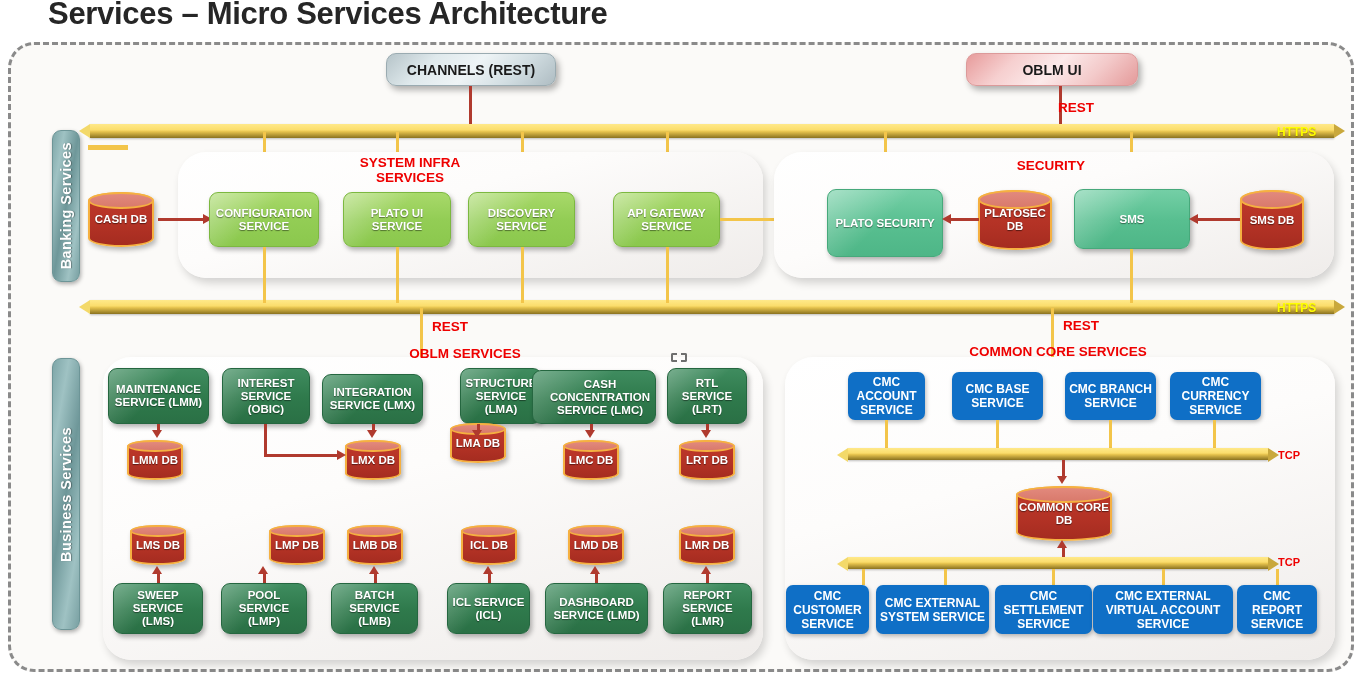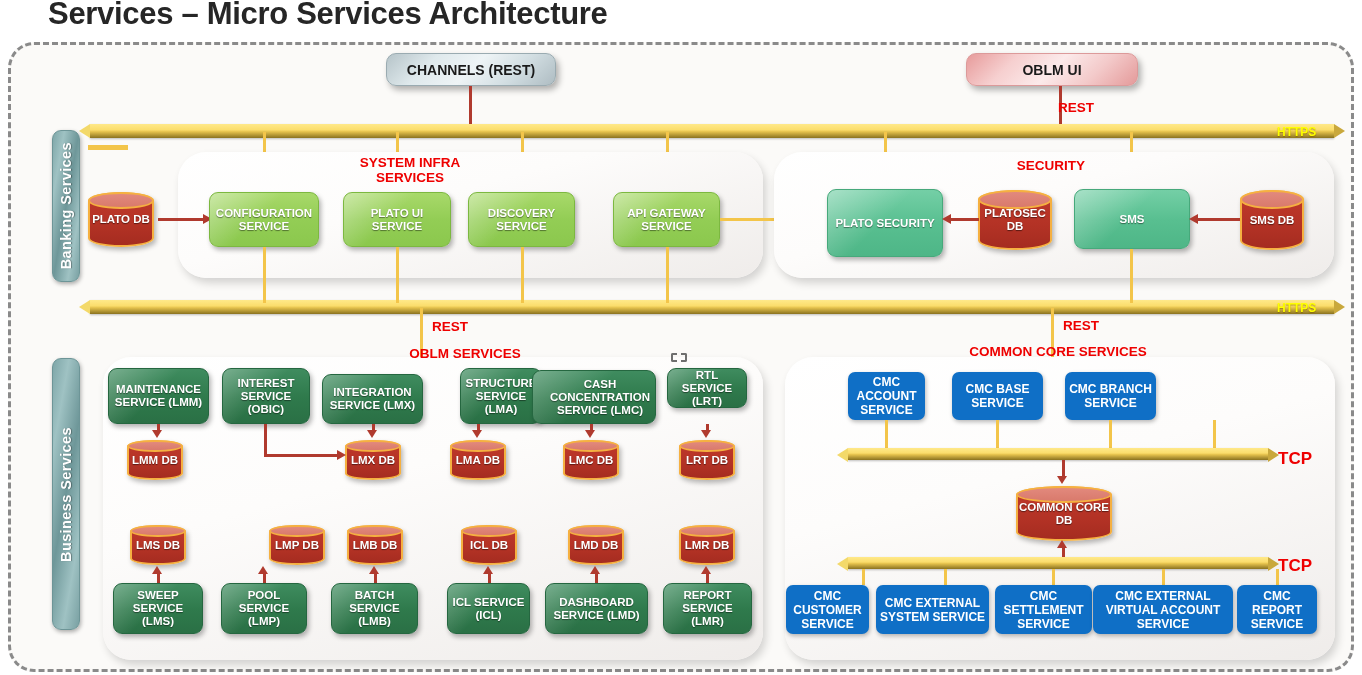--- a/index.html
+++ b/index.html
@@ -60,21 +60,21 @@
     border-left:11px solid #c9a83c;
   }
   .bus.tcp::before { border-right-color:#f3d96a; }
 
   .bus-label-https {
     position:absolute; color:#ffff00; font-weight:bold; font-size:12px;
     line-height:13px; width:34px; text-align:center;
     text-shadow:0 1px 1px rgba(120,90,0,.6);
   }
   .bus-label-tcp {
-    position:absolute; color:#ee0000; font-weight:bold; font-size:17px;
+    position:absolute; color:#ee0000; font-weight:bold; font-size:11px;
   }
 
   
   .panel {
     position:absolute;
     background: linear-gradient(165deg,#ffffff 0%, #fdfcfb 40%, #efecea 100%);
     border-radius: 28px;
     box-shadow: 3px 5px 9px rgba(0,0,0,.16);
   }
   .panel-title {
@@ -213,21 +213,21 @@
   <div class="vline" style="left:396px; top:132px; height:62px;"></div>
   <div class="vline" style="left:521px; top:132px; height:62px;"></div>
   <div class="vline" style="left:666px; top:132px; height:62px;"></div>
   <div class="vline" style="left:884px; top:132px; height:62px;"></div>
   <div class="vline" style="left:1130px; top:132px; height:62px;"></div>
 
   <div class="panel" style="left:178px; top:152px; width:585px; height:126px;"></div>
   <div class="panel-title" style="left:330px; top:155px; width:160px;">SYSTEM INFRA SERVICES</div>
 
   <div class="db" style="left:88px; top:192px; width:66px; height:55px;">
-    <span>PLATO DB</span>
+    <span>CASH DB</span>
   </div>
   <div class="rhline" style="left:158px; top:218px; width:46px;"></div>
   <div class="arrow-right" style="left:203px; top:214px;"></div>
 
   <div class="svc green-light" style="left:209px; top:192px; width:110px; height:55px;">
     <span>CONFIGURATION SERVICE</span>
   </div>
   <div class="svc green-light" style="left:343px; top:192px; width:108px; height:55px;">
     <span>PLATO UI SERVICE</span>
   </div>
@@ -289,41 +289,41 @@
   </div>
   <div class="svc green-dark" style="left:322px; top:374px; width:101px; height:50px;">
     <span>INTEGRATION SERVICE (LMX)</span>
   </div>
   <div class="svc green-dark" style="left:437px; top:368px; width:82px; height:56px;margin-left:23px;">
     <span>STRUCTURE SERVICE (LMA)</span>
   </div>
   <div class="svc green-dark" style="left:532px; top:370px; width:124px; height:54px;padding-left:15px;">
     <span>CASH CONCENTRATION SERVICE (LMC)</span>
   </div>
-  <div class="svc green-dark" style="left:667px; top:368px; width:80px; height:40px;">
+  <div class="svc green-dark" style="left:667px; top:368px; width:80px; height:56px;">
     <span>RTL SERVICE (LRT)</span>
   </div>
 
   <div class="db" style="left:127px; top:440px; width:56px; height:40px;">
     <span>LMM DB</span>
   </div>
   <div class="rline" style="left:157px; top:424px; height:8px;"></div>
   <div class="arrow-down" style="left:152px; top:430px;"></div>
 
   <div class="db" style="left:345px; top:440px; width:56px; height:40px;">
     <span>LMX DB</span>
   </div>
   <div class="rline" style="left:372px; top:424px; height:8px;"></div>
   <div class="arrow-down" style="left:367px; top:430px;"></div>
 
   <div class="rline" style="left:264px; top:424px; height:32px;"></div>
   <div class="rhline" style="left:264px; top:454px; width:74px;"></div>
   <div class="arrow-right" style="left:337px; top:450px;"></div>
 
-  <div class="db" style="left:450px; top:440px; width:56px; height:40px;">
+  <div class="db" style="left:450px; top:423px; width:56px; height:40px;">
     <span>LMA DB</span>
   </div>
   <div class="rline" style="left:477px; top:424px; height:8px;"></div>
   <div class="arrow-down" style="left:472px; top:430px;"></div>
 
   <div class="db" style="left:563px; top:440px; width:56px; height:40px;">
     <span>LMC DB</span>
   </div>
   <div class="rline" style="left:590px; top:424px; height:8px;"></div>
   <div class="arrow-down" style="left:585px; top:430px;"></div>
@@ -390,20 +390,23 @@
 
   <div class="svc blue" style="left:848px; top:372px; width:77px; height:48px;">
     <span>CMC ACCOUNT SERVICE</span>
   </div>
   <div class="svc blue" style="left:952px; top:372px; width:91px; height:48px;">
     <span>CMC BASE SERVICE</span>
   </div>
   <div class="svc blue" style="left:1065px; top:372px; width:91px; height:48px;">
     <span>CMC BRANCH SERVICE</span>
   </div>
+  <div class="svc blue" style="left:1170px; top:372px; width:91px; height:48px;">
+    <span>CMC CURRENCY SERVICE</span>
+  </div>
 
   <div class="vline" style="left:885px; top:420px; height:30px;"></div>
   <div class="vline" style="left:996px; top:420px; height:30px;"></div>
   <div class="vline" style="left:1109px; top:420px; height:30px;"></div>
   <div class="vline" style="left:1213px; top:420px; height:30px;"></div>
 
   <div class="bus tcp" style="left:848px; top:448px; width:420px; height:12px;"></div>
   <div class="bus-label-tcp" style="left:1278px; top:449px;">TCP</div>
 
   <div class="rline" style="left:1062px; top:460px; height:18px;"></div>

